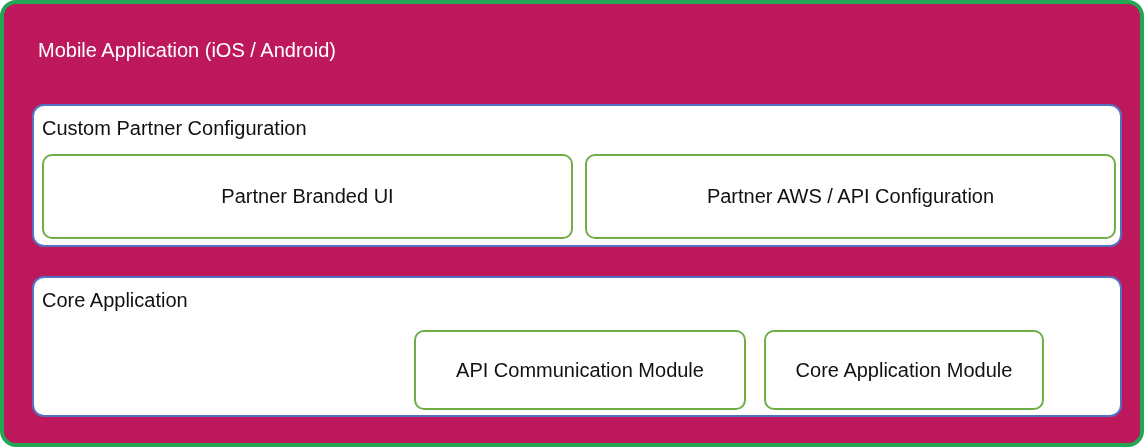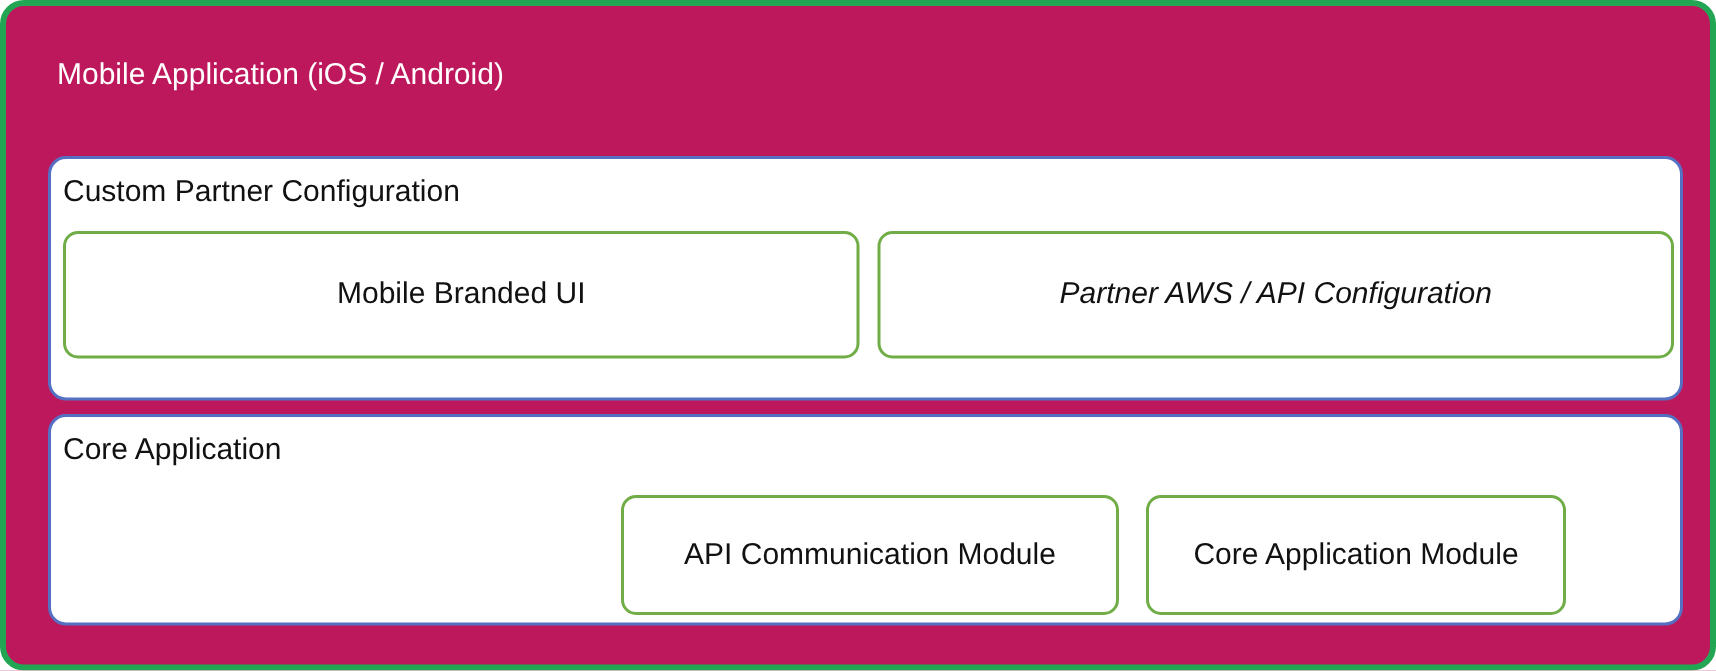--- a/index.html
+++ b/index.html
@@ -39,21 +39,21 @@
     position: absolute;
     left: 28px;
     width: 1090px;
     box-sizing: border-box;
     background: #ffffff;
     border: 2px solid #5570C2;
     border-radius: 12px;
   }
   .section-custom {
     top: 100px;
-    height: 163px;
+    height: 143px;
     padding-left: 40px;
   }
   .section-base {
     top: 272px;
     height: 141px;
   }
   .section-label {
     position: absolute;
     left: 8px;
     top: 8px;
@@ -72,39 +72,39 @@
     display: flex;
     align-items: center;
     justify-content: center;
     color: #111111;
     font-size: 20px;
     text-align: center;
   }
   
   .section-custom .module-box { top: 48px; height: 85px; }
   .module-branded-ui   { left: 8px;   width: 531px; }
-  .module-aws-config   { left: 551px; width: 531px; font-style: italic; }
+  .module-aws-config   { left: 551px; width: 531px; }
   
   .section-base .module-box { top: 52px; height: 80px; }
   .module-sms  { left: 8px;   width: 349px; }
   .module-api  { left: 380px; width: 332px; }
   .module-core { left: 730px; width: 280px; }
 </style>
 </head>
 <body>
 
 <div class="canvas">
   <div class="app-container">
 
     <div class="app-title">Mobile Application (iOS / Android)</div>
 
     <div class="section-panel section-custom">
       <div class="section-label">Custom Partner Configuration</div>
       <div class="module-box module-branded-ui">
-        <span>Mobile Branded UI</span>
+        <span>Partner Branded UI</span>
       </div>
       <div class="module-box module-aws-config">
         <span>Partner AWS / API Configuration</span>
       </div>
     </div>
 
     <div class="section-panel section-base">
       <div class="section-label">Core Application</div>
       <div class="module-box module-api">
         <span>API Communication Module</span>

